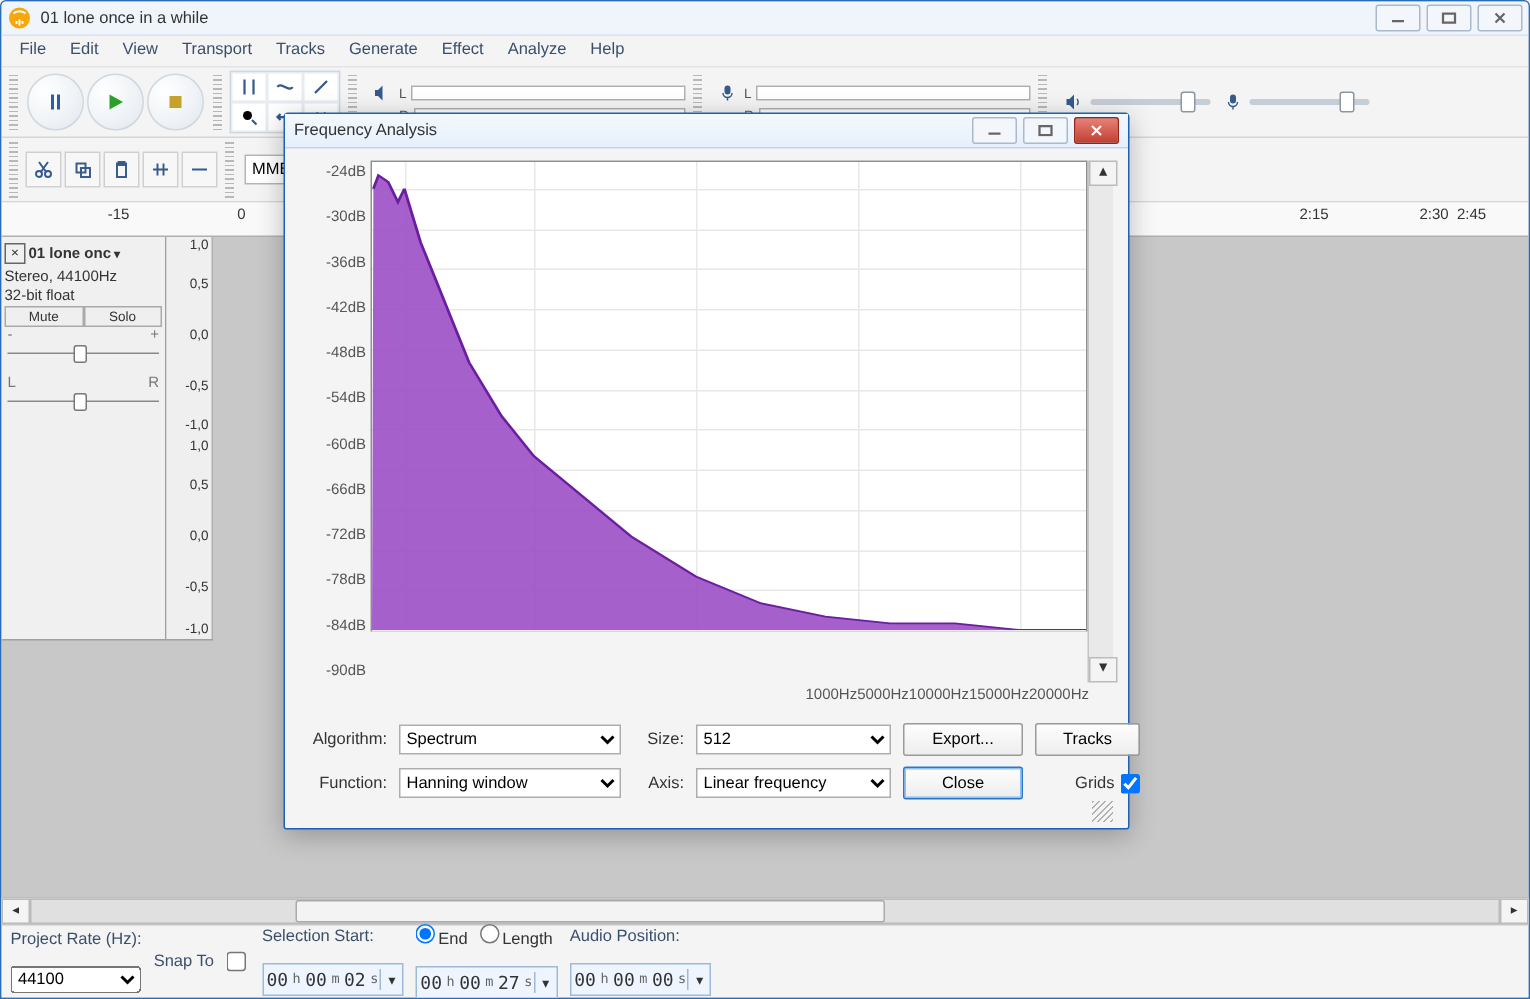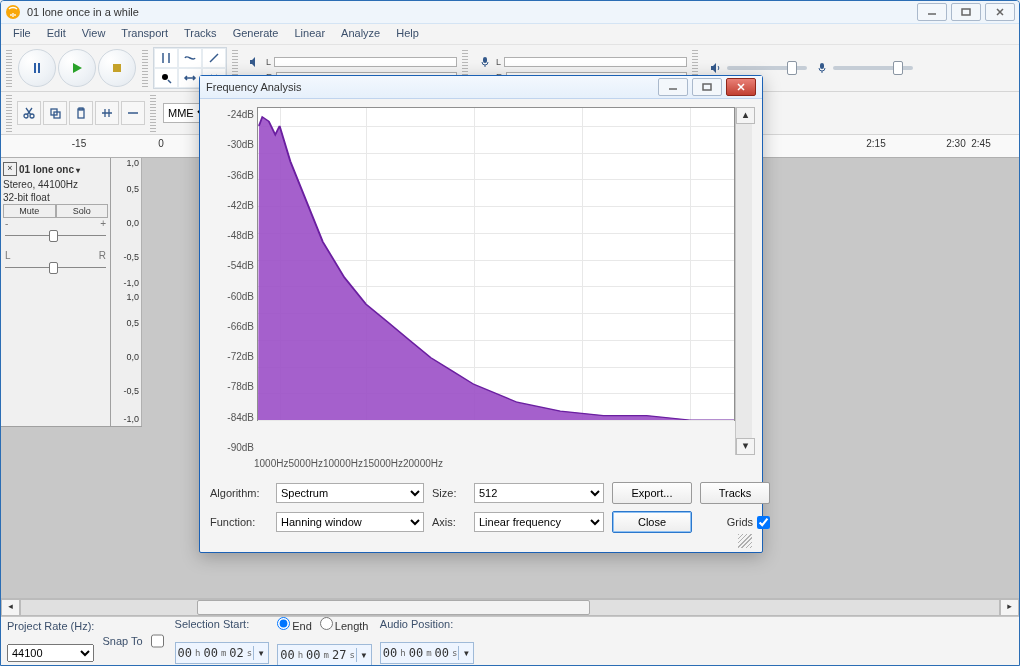--- a/index.html
+++ b/index.html
@@ -91,44 +91,44 @@
   .selbar .lbl{color:#3b4f6b}
   .selbar select,.selbar .snap-chk{height:18px}
   .radio{display:flex;gap:8px;align-items:center}
   .radio input{margin:0 2px 0 0}
   .time-disp{display:flex;align-items:center;border:1px solid #9fbad8;background:#eef5ff;height:20px;font-family:monospace;font-size:12px}
   .time-disp .seg{padding:0 2px}
   .time-disp .lab{font-size:9px;color:#666;padding:0 1px}
   .time-disp .dd{width:14px;text-align:center;border-left:1px solid #9fbad8}
 
   
-  .freq-dialog{position:absolute;left:198px;top:74px;width:562px;height:476px;border:1px solid #1b61b5;border-radius:3px 3px 2px 2px;background:#f4f4f4;box-shadow:0 4px 18px rgba(0,0,0,.25);display:flex;flex-direction:column;z-index:90}
+  .freq-dialog{position:absolute;left:188px;top:74px;width:562px;height:476px;border:1px solid #1b61b5;border-radius:3px 3px 2px 2px;background:#f4f4f4;box-shadow:0 4px 18px rgba(0,0,0,.25);display:flex;flex-direction:column;z-index:90}
   .fd-title{height:22px;background:linear-gradient(#f3f8fe,#e6f0fb);display:flex;align-items:center;padding:0 6px;border-bottom:1px solid #c0d4ee}
   .fd-title .spacer{flex:1}
   .fd-title .win-btn.close{background:linear-gradient(#e98077,#c14032);border-color:#8e261a}
   .fd-title .win-btn.close svg path{stroke:#fff}
   .fd-body{flex:1;display:flex;flex-direction:column;padding:8px 10px 4px 10px}
   .plot-row{display:flex;flex:1}
   .y-ticks{width:44px;display:flex;flex-direction:column;justify-content:space-between;align-items:flex-end;font-size:10px;padding:2px 3px 2px 0;color:#555}
   .plot-box{flex:1;border:1px solid #8f8f8f;background:#fff;position:relative;height:312px}
   .grid-line{position:absolute;background:#e8e8e8}
   .grid-line.h{left:0;right:0;height:1px}
   .grid-line.v{top:0;bottom:0;width:1px}
   
   .spectrum{position:absolute;inset:0}
   .spectrum svg{width:100%;height:100%}
   .x-ticks-row{display:flex}
-  .x-ticks{flex:1;display:flex;justify-content:flex-start;font-size:10px;padding:3px 0 6px 0;margin-left:44px;color:#555}
+  .x-ticks{flex:1;display:flex;justify-content:flex-end;font-size:10px;padding:3px 0 6px 0;margin-left:44px;color:#555}
   .scroll-stub{width:16px}
   .vsb{width:16px;border-left:1px solid #c5c5c5;background:#efefef;display:flex;flex-direction:column}
   .vsb .tr{flex:1;background:#e9e9e9}
 
   
   .fd-controls{display:grid;grid-template-columns:58px 148px 34px 130px 80px 70px;grid-template-rows:24px 24px;gap:5px 8px;align-items:center;margin-top:6px}
-  .fd-controls .lbl{text-align:left}
+  .fd-controls .lbl{text-align:right}
   .fd-controls select{height:20px;border:1px solid #adadad;background:#fff;width:100%}
   .fd-btn{height:22px;border:1px solid #9a9a9a;border-radius:2px;background:linear-gradient(#fefefe,#ededed);text-align:center;padding:0 6px}
   .fd-btn.primary{border:1px solid #2b77cc;box-shadow:0 0 0 1px #8dc0f3 inset}
   .grids-lbl{display:flex;align-items:center;justify-content:flex-end;gap:4px}
   .grids-lbl input{margin:0}
 
   .fd-resize{align-self:flex-end;width:14px;height:14px;background:repeating-linear-gradient(135deg,#b0b0b0 0 1px,transparent 1px 3px)}
 </style>
 </head>
 <body>
@@ -163,21 +163,21 @@
     </div>
   </div>
 
   <div class="menu-bar">
     <div class="menu-item">File</div>
     <div class="menu-item">Edit</div>
     <div class="menu-item">View</div>
     <div class="menu-item">Transport</div>
     <div class="menu-item">Tracks</div>
     <div class="menu-item">Generate</div>
-    <div class="menu-item">Linear</div>
+    <div class="menu-item">Effect</div>
     <div class="menu-item">Analyze</div>
     <div class="menu-item">Help</div>
   </div>
 
   <div class="toolbars">
     <div class="grip"></div>
     <div class="transport-group">
       <div class="transport-btn">
           <svg width="16" height="16" viewBox="0 0 16 16">
             <path d="M5 3h2v10H5zM9 3h2v10H9z" fill="#2b5ea8"></path>

